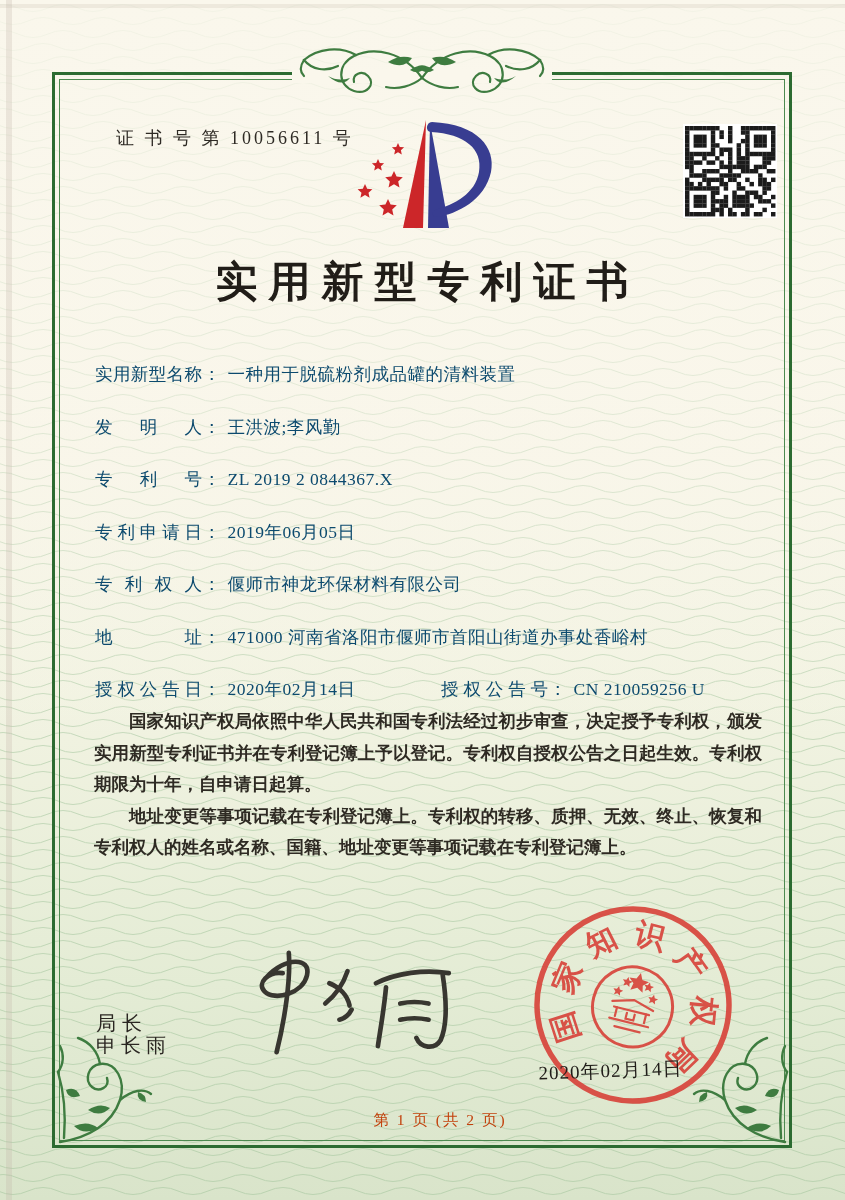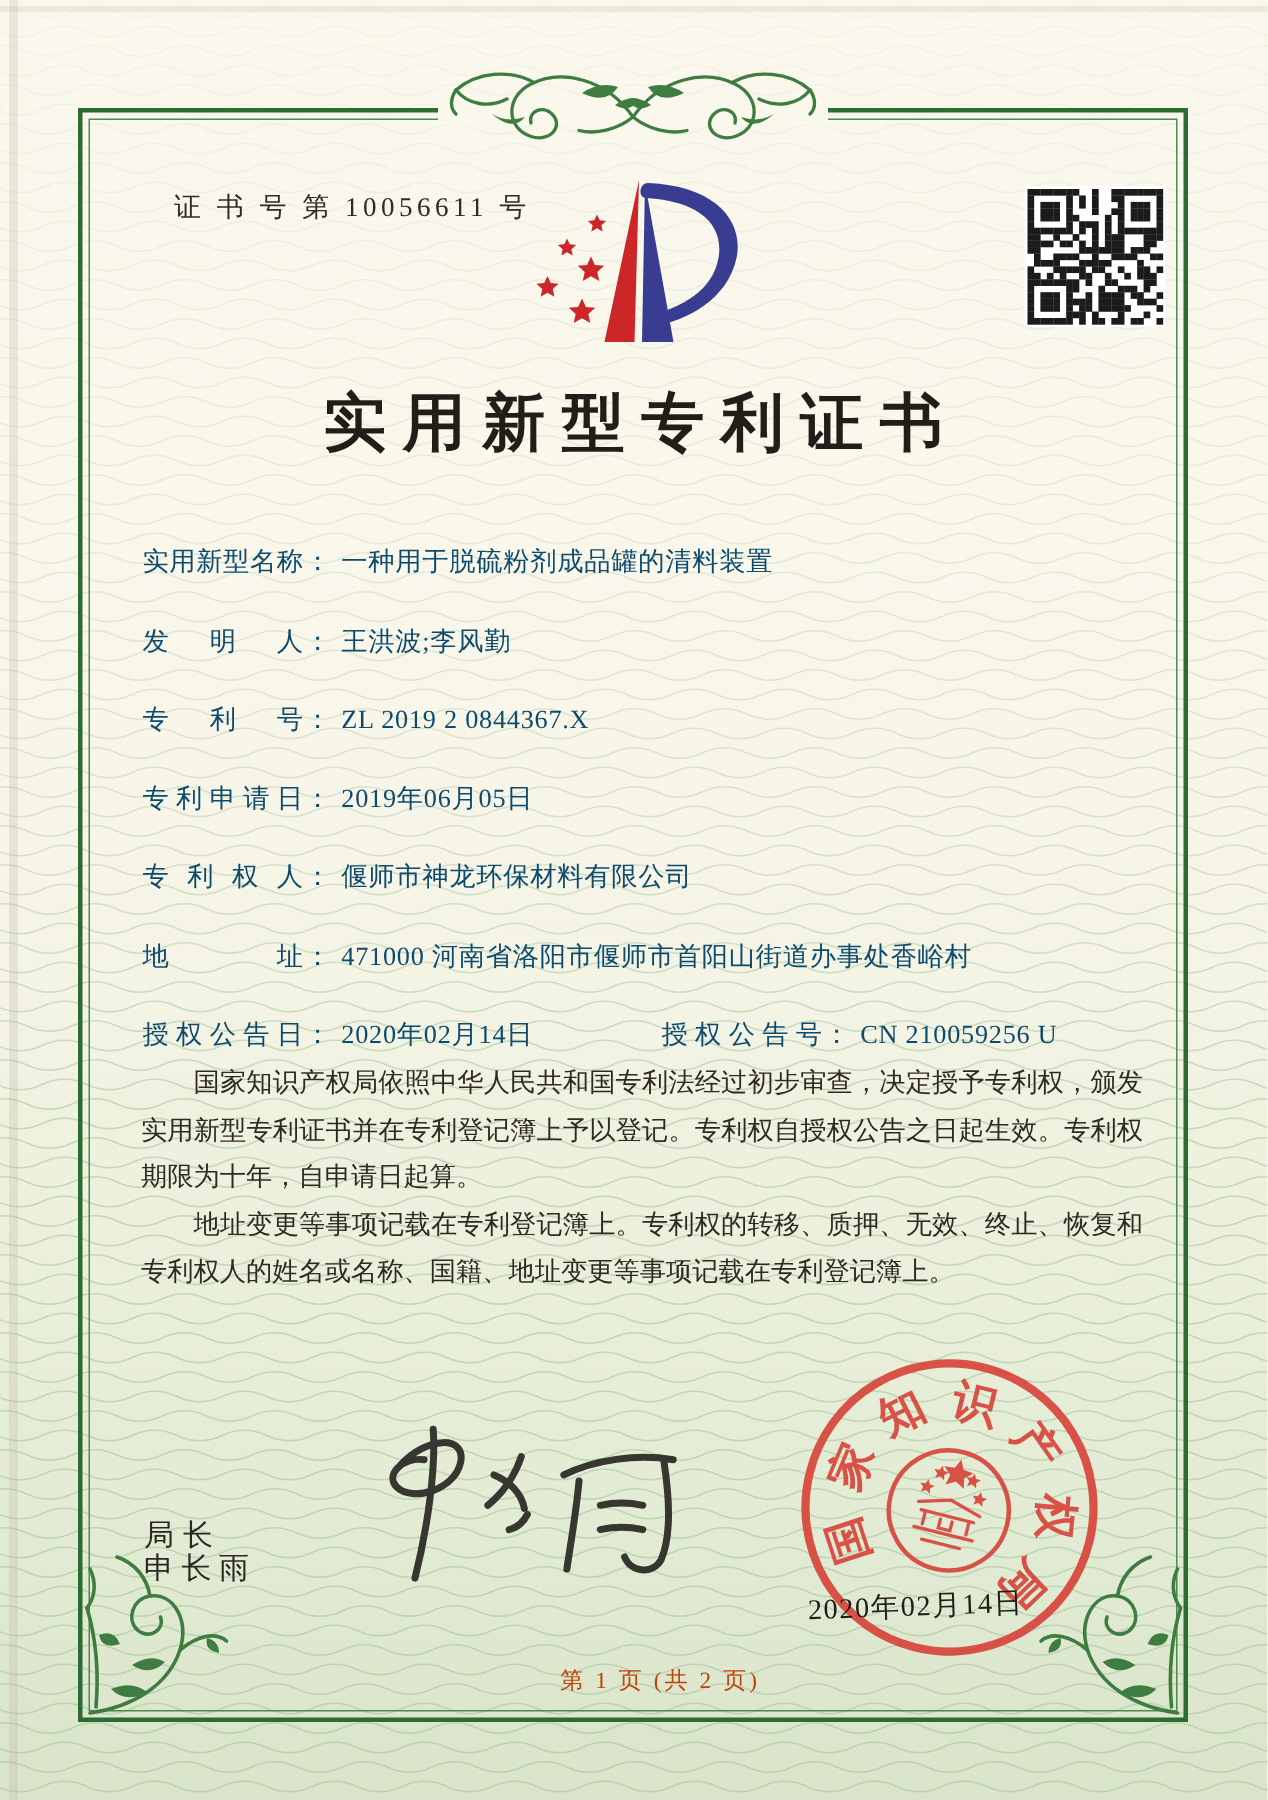--- a/index.html
+++ b/index.html
@@ -35,21 +35,21 @@
   .fields{position:absolute;left:95px;top:362px;width:668px;font-size:17.5px;z-index:2;color:#0c4a6e;}
   .frow{display:flex;align-items:baseline;height:52.5px;}
   .frow-grant{position:relative;}
   .flabel{width:107px;text-align:justify;text-align-last:justify;flex:none;}
   .fcolon{padding:0 7px 0 1px;flex:none;}
   .fvalue{letter-spacing:.5px;white-space:nowrap;}
   .pair2{position:absolute;left:330px;top:0;display:flex;align-items:baseline;height:52.5px;margin-left:16px;}
 
   .paras{position:absolute;left:94px;top:706px;width:668px;font-size:17.5px;line-height:31.5px;
     text-align:justify;color:#2e2a23;z-index:2;}
-  .paras p{margin:0;text-indent:2em;}
+  .paras p{margin:0;text-indent:2em;font-weight:bold;}
 
   .director-title{position:absolute;left:96px;top:990px;font-size:20px;letter-spacing:6px;z-index:2;color:#2b2722;margin-top:20px;}
   .director-name{position:absolute;left:96px;top:1032px;font-size:20px;letter-spacing:5px;z-index:2;color:#2b2722;}
   .sig{position:absolute;left:226px;top:942px;width:238px;height:118px;z-index:3;opacity:.9;}
 
   .seal{position:absolute;left:528px;top:900px;width:210px;height:210px;z-index:2;opacity:.92;}
   .seal-date{position:absolute;left:508px;top:1058px;width:205px;text-align:center;font-size:19px;
     letter-spacing:1px;color:#201d19;transform:rotate(-2deg);z-index:3;}
 
   .page-info{position:absolute;left:36px;top:1110px;width:808px;text-align:center;font-size:15.5px;

